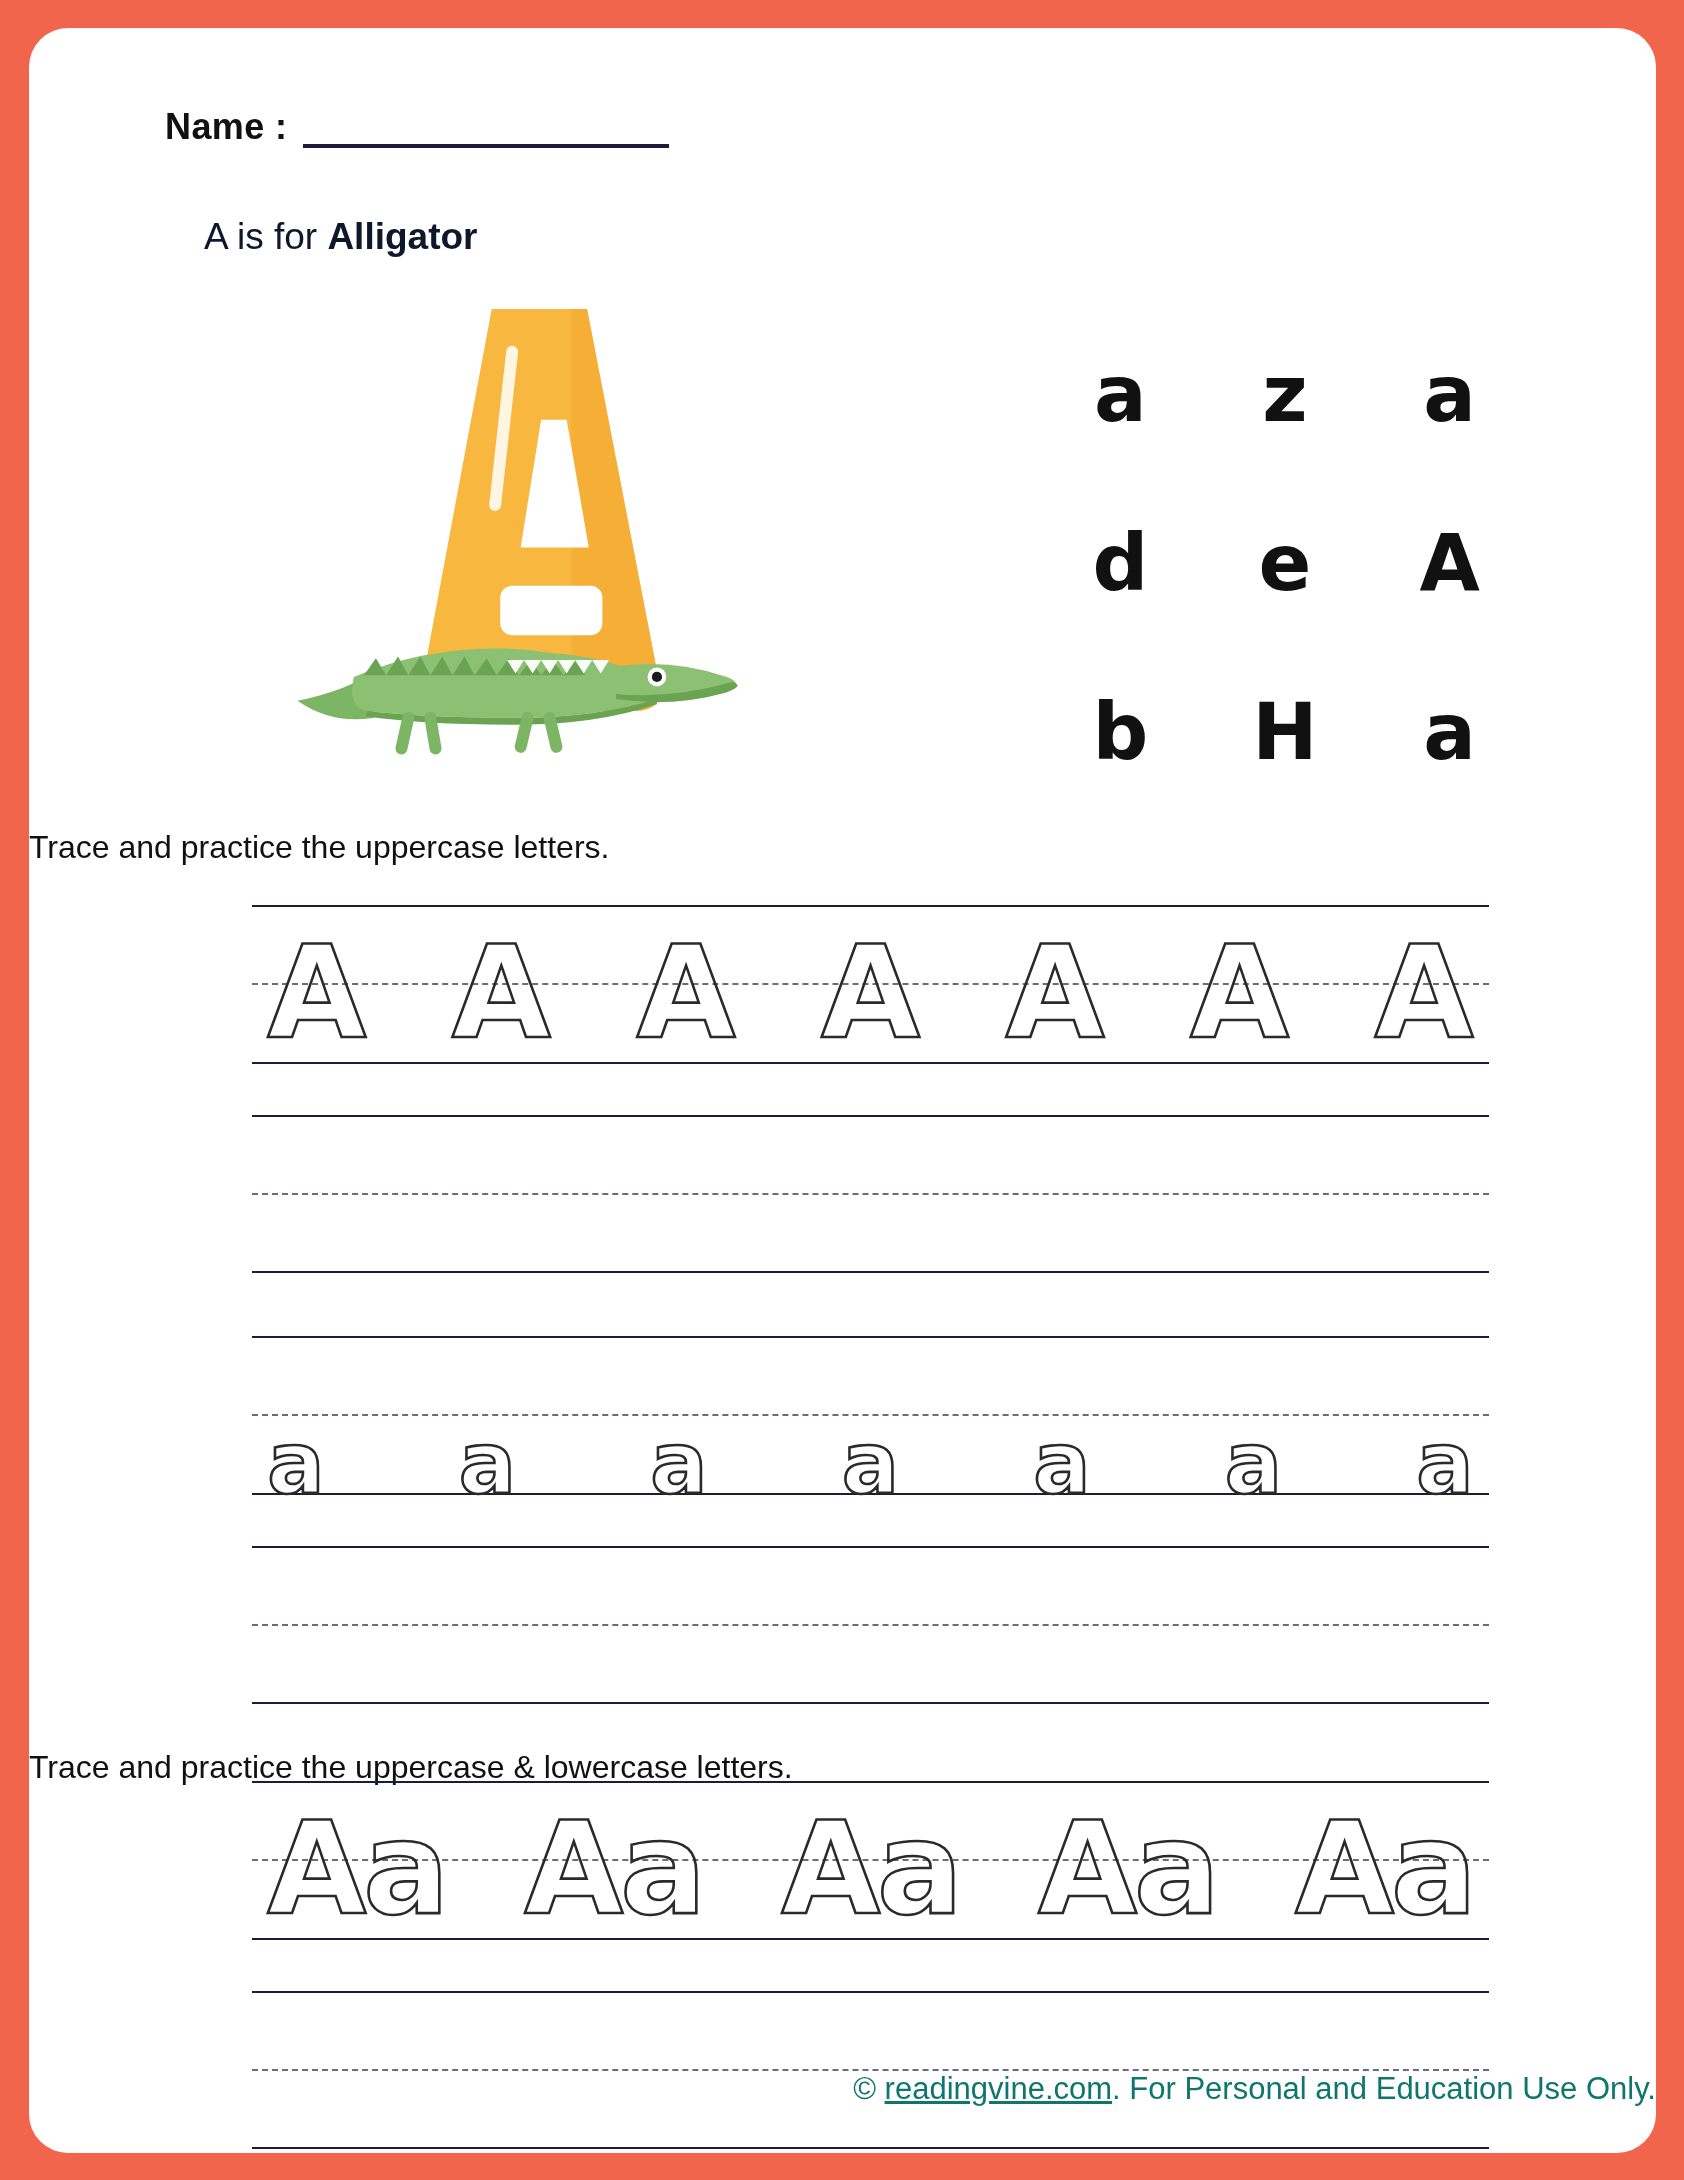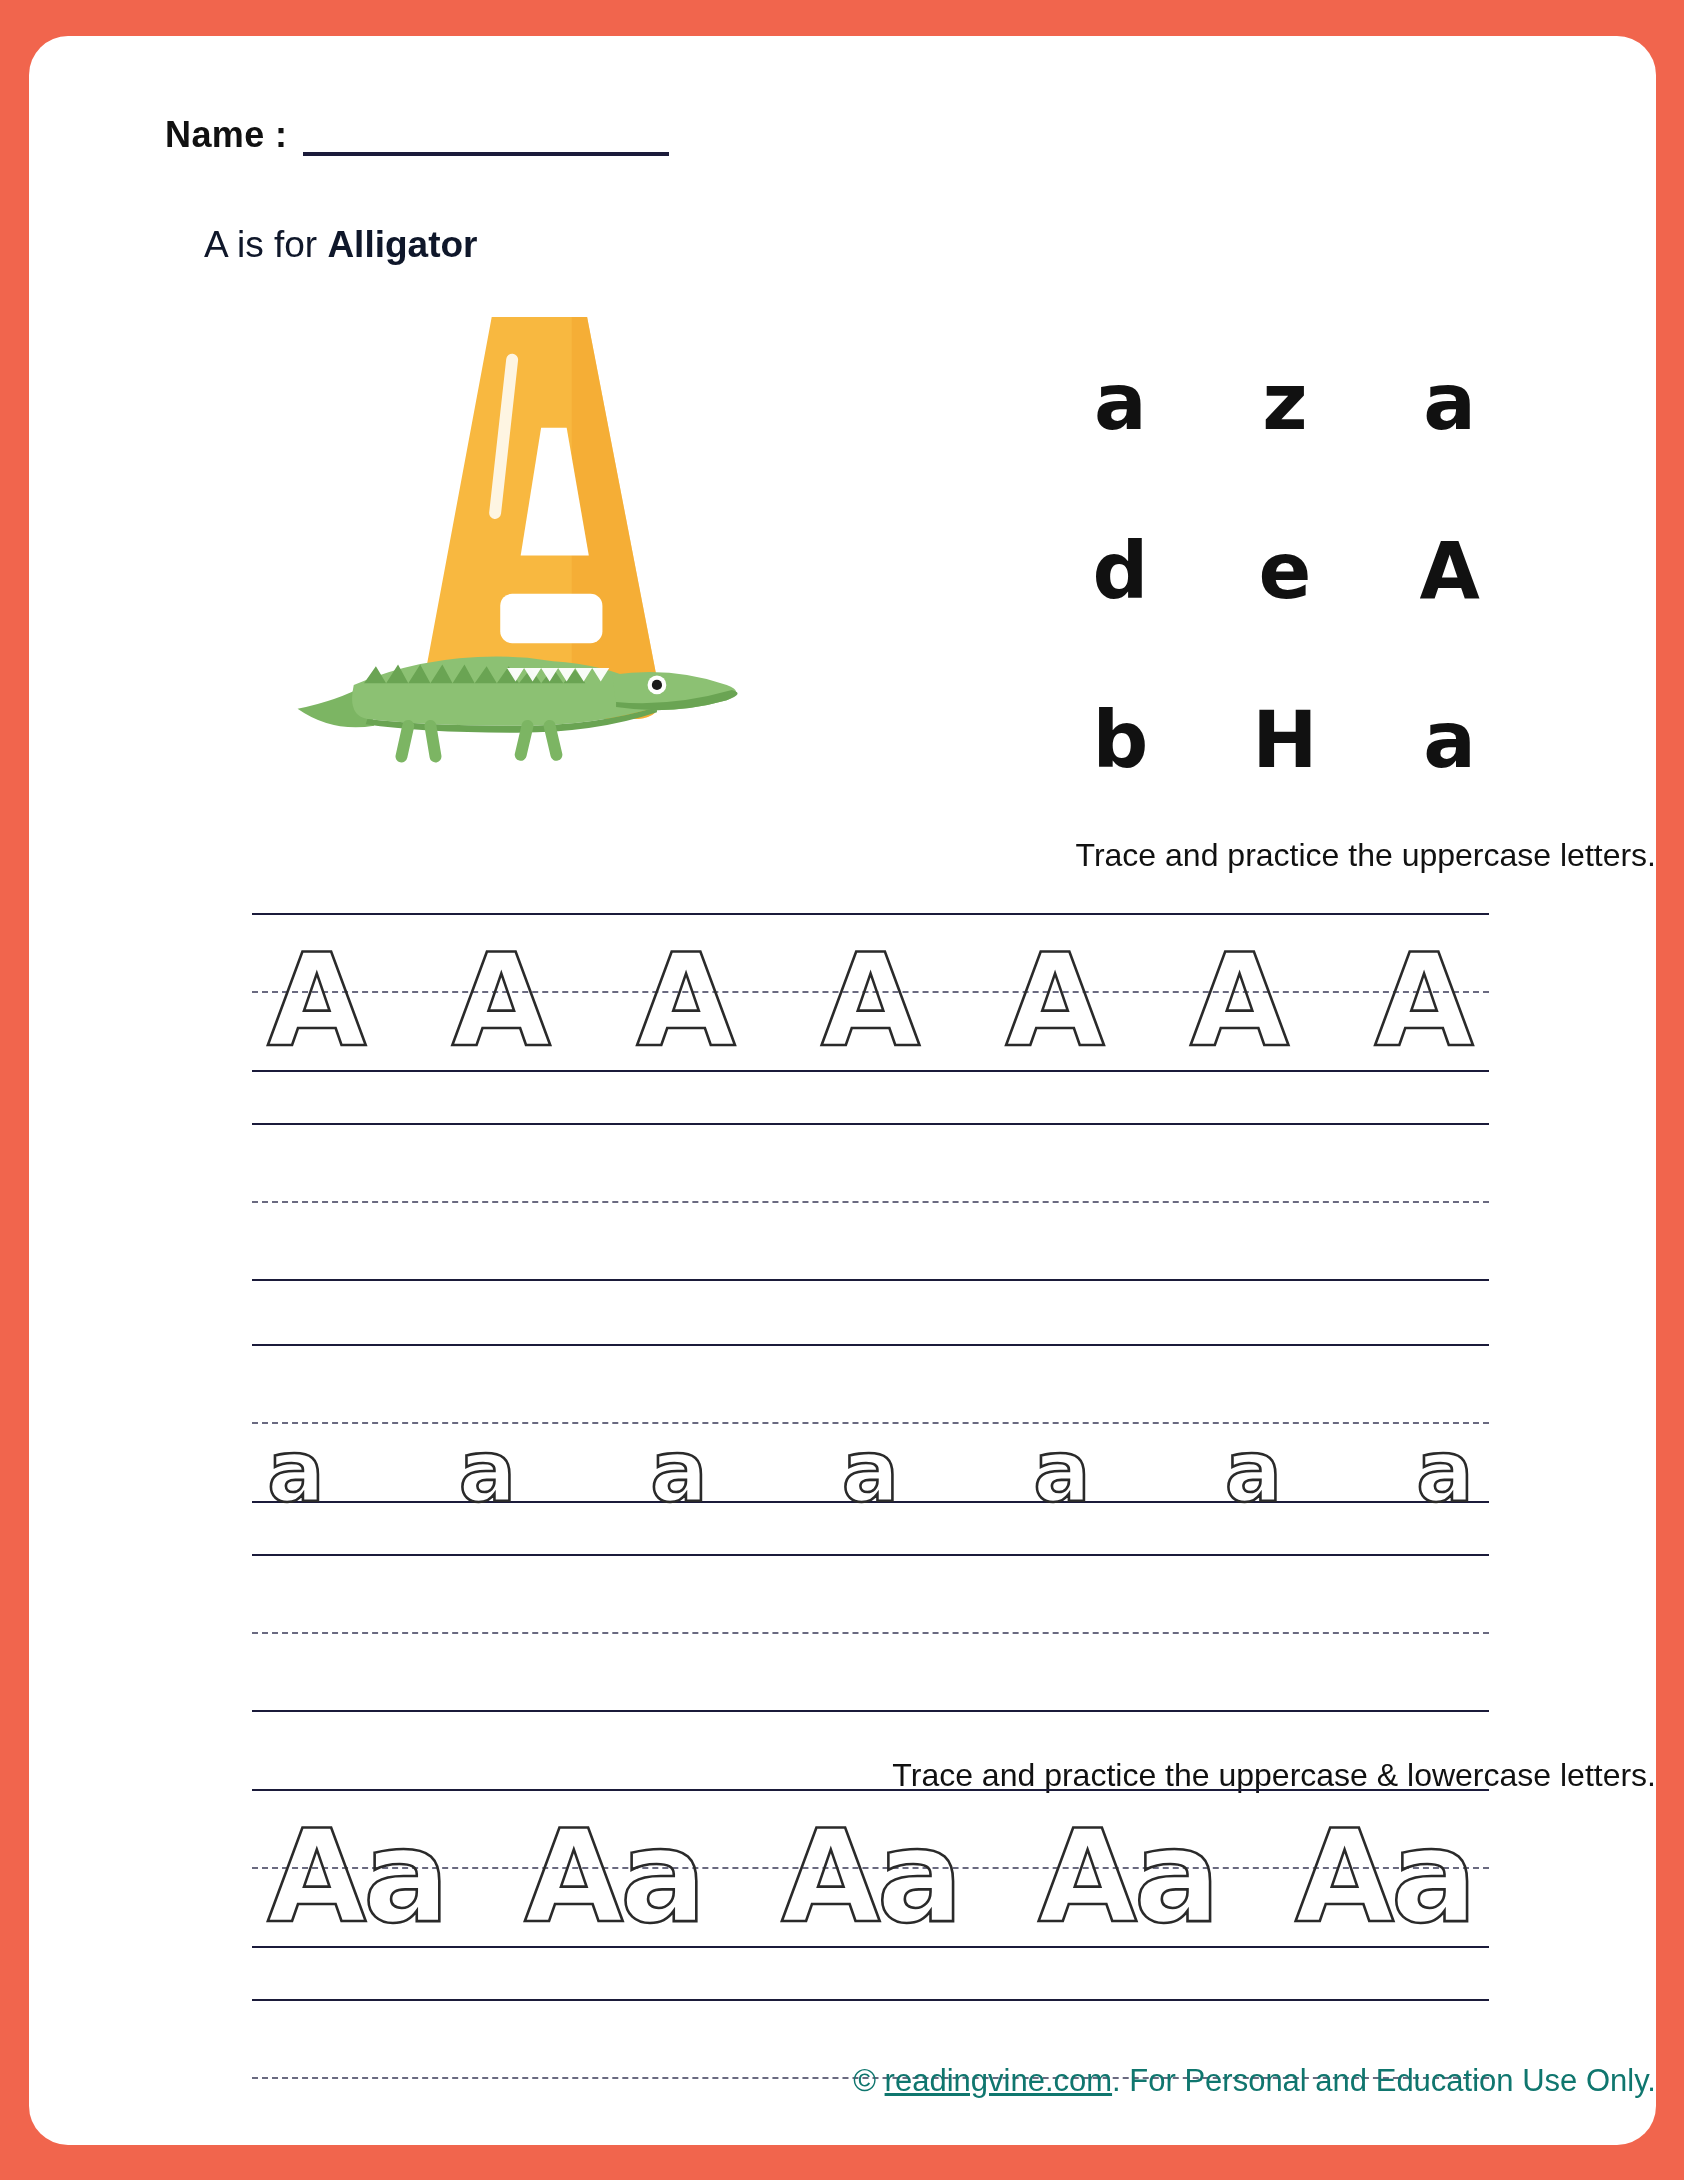--- a/index.html
+++ b/index.html
@@ -12,21 +12,21 @@
     height: 2181px;
     font-family: "Liberation Sans", sans-serif;
     overflow: hidden;
   }
   .page {
     position: relative;
     width: 1685px;
     height: 2181px;
     background: #f1654d;
     box-sizing: border-box;
-    padding: 36px 29px;
+    padding: 28px 29px;
   }
   .sheet {
     position: relative;
     width: 100%;
     height: 100%;
     background: #ffffff;
     border-radius: 39px;
     box-sizing: border-box;
     overflow: hidden;
   }
@@ -102,21 +102,21 @@
     font-weight: 700;
     color: #111111;
     font-family: "DejaVu Sans", sans-serif;
     line-height: 1;
   }
 
   
   .instr {
     position: absolute;
     width: 100%;
-    text-align: right;
+    text-align: left;
     font-size: 32px;
     color: #111111;
   }
   #instr-upper { top: 801px; }
   #instr-lower { top: 1231px; }
   #instr-both  { top: 1721px; }
 
   
   .ruled {
     position: absolute;

